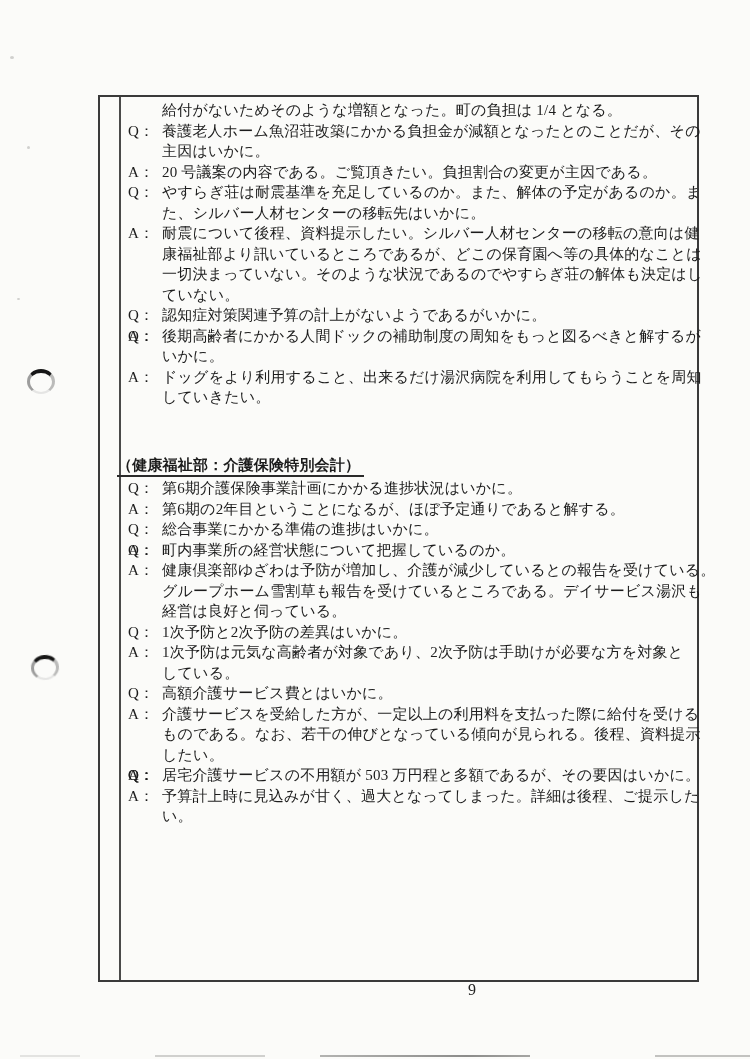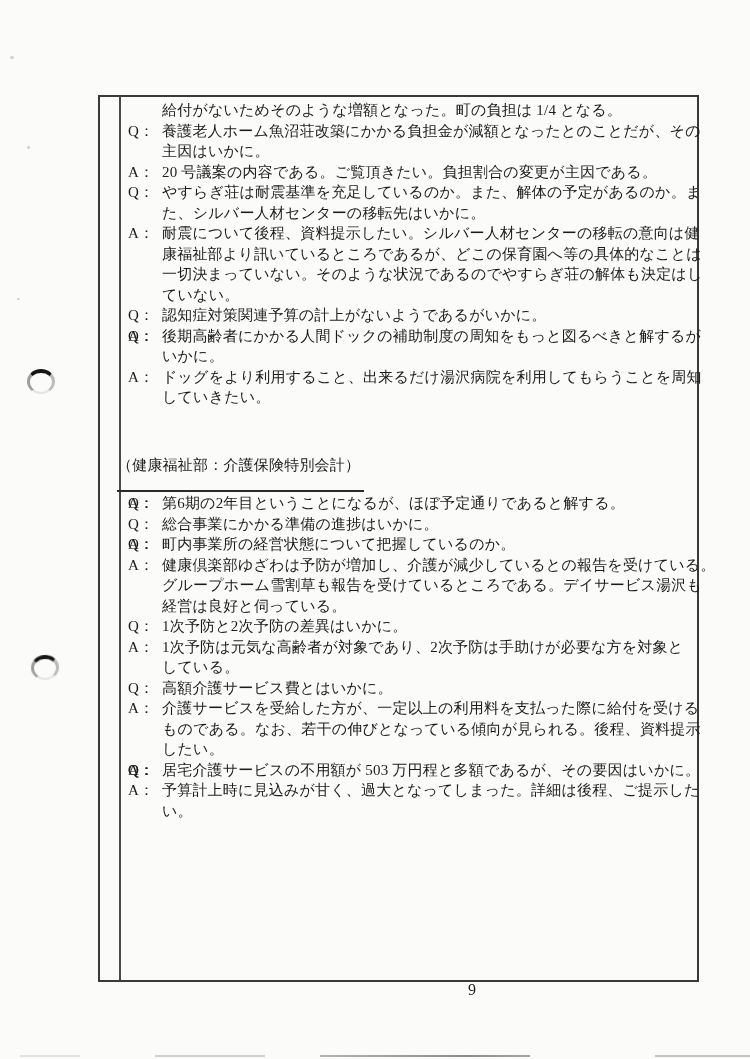--- a/index.html
+++ b/index.html
@@ -19,22 +19,22 @@
     position:absolute;left:28px;top:3px;width:562px;
     font-size:15px;line-height:20.5px;letter-spacing:.2px;
   }
   .qa{
     position:relative;margin:0;padding-left:34px;white-space:pre;
   }
   .qa-label{position:absolute;left:0;top:0;white-space:pre;}
   .qa-text{white-space:pre;}
   .section-gap{height:47px;}
   .section-heading{
-    margin:0 0 1px -11px;font-size:15px;line-height:20.5px;font-weight:normal;
-    display:table;border-bottom:2px solid #2a2a2a;padding:0 4px 15px 0;
+    margin:0 0 1px -11px;font-size:15px;line-height:20.5px;font-weight:bold;
+    display:table;border-bottom:2px solid #2a2a2a;padding:0 4px 0 0;
     letter-spacing:.2px;
   }
   .page-number{
     position:absolute;left:468px;top:981px;font-size:16px;color:#222;
   }
   .punch{
     position:absolute;width:28px;height:25px;border-radius:50%;
     border-top:4px solid #161616;
     border-left:3px solid rgba(95,95,95,.6);
     border-right:3px solid rgba(125,125,125,.5);
@@ -96,21 +96,21 @@
           <p class="qa"><span class="qa-label">A：</span><span class="qa-text">ドッグをより利用すること、出来るだけ湯沢病院を利用してもらうことを周知
 していきたい。</span></p>
         </div>
 
       <div class="section-gap"></div>
 
       <h2 class="section-heading">（健康福祉部：介護保険特別会計）</h2>
 
       <div class="section">
 
-          <p class="qa"><span class="qa-label">Q：</span></p>
+          <p class="qa"><span class="qa-label">Q：</span><span class="qa-text">第6期介護保険事業計画にかかる進捗状況はいかに。</span></p>
 
           <p class="qa"><span class="qa-label">A：</span><span class="qa-text">第6期の2年目ということになるが、ほぼ予定通りであると解する。</span></p>
 
           <p class="qa"><span class="qa-label">Q：</span><span class="qa-text">総合事業にかかる準備の進捗はいかに。</span></p>
 
           <p class="qa"><span class="qa-label">A：</span></p>
 
           <p class="qa"><span class="qa-label">Q：</span><span class="qa-text">町内事業所の経営状態について把握しているのか。</span></p>
 
           <p class="qa"><span class="qa-label">A：</span><span class="qa-text">健康倶楽部ゆざわは予防が増加し、介護が減少しているとの報告を受けている。

